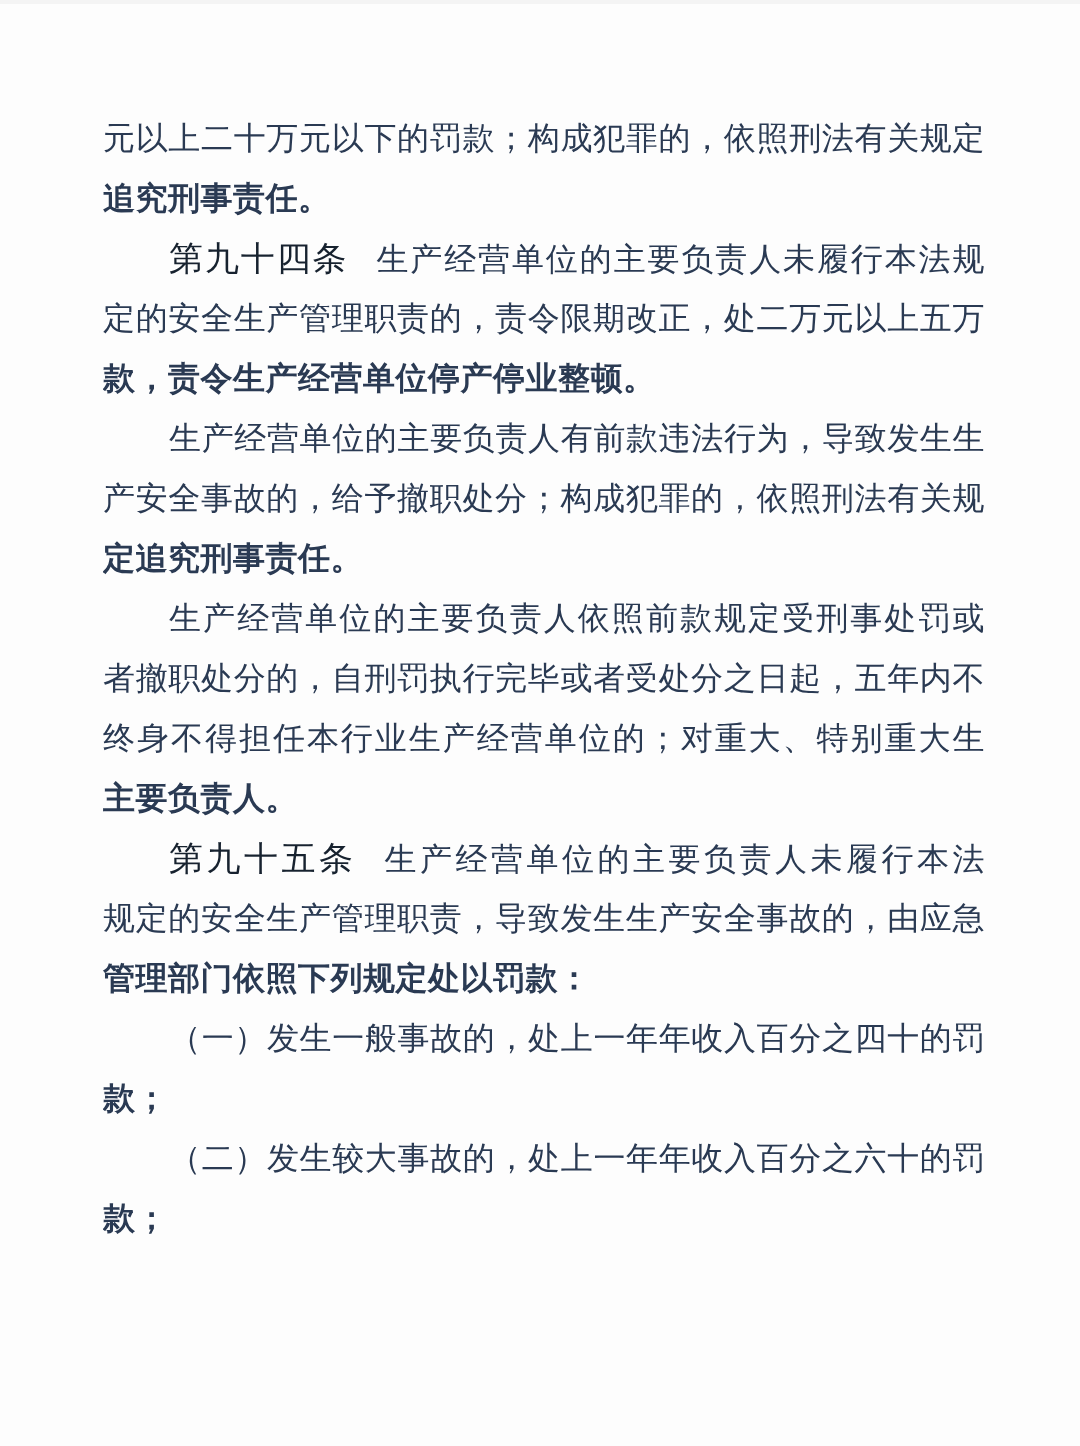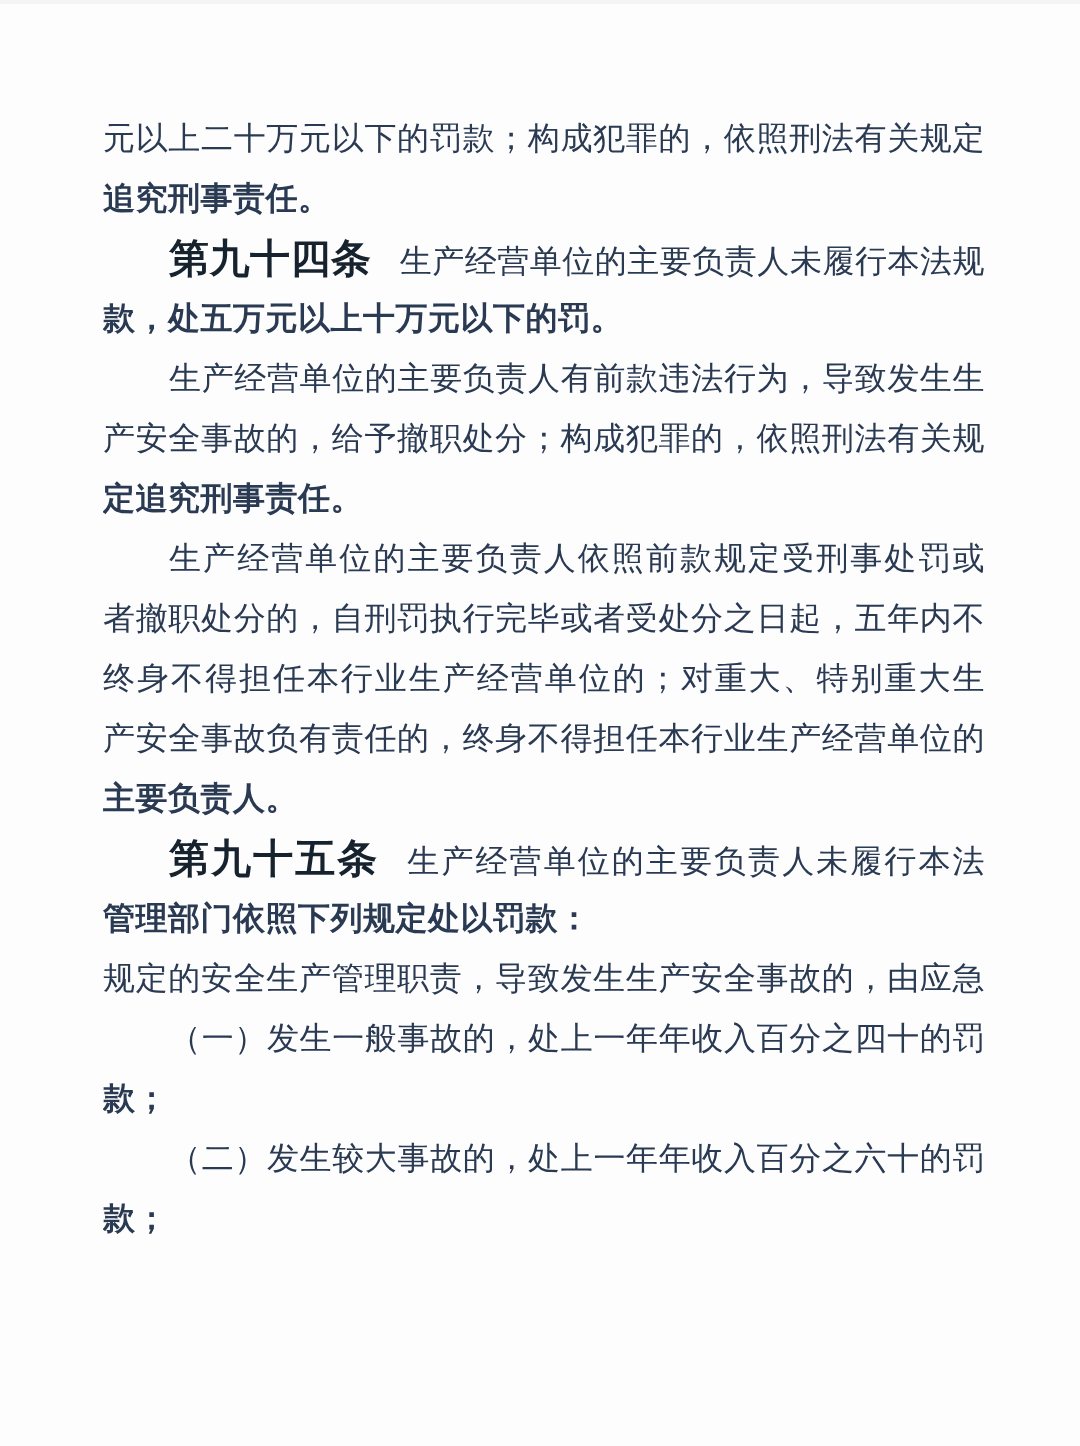--- a/index.html
+++ b/index.html
@@ -34,44 +34,44 @@
   .line.end {
     text-align: left;
     text-align-last: left;
     font-weight: bold;
   }
   .line.indent {
     text-indent: 66px;
   }
   .lead {
     font-family: "Liberation Sans", "DejaVu Sans", sans-serif;
-    font-weight: 700;
-    font-size: 40px;
+    font-weight: 400;
+    font-size: 34px;
     color: var(--heading-color, #17222f);
     padding-right: 28px;
   }
 </style>
 </head>
 <body>
 
 <div class="page" style="--page-bg: #fdfdfd; --body-color: #2a3a53; --heading-color: #17222f;">
   <div class="doc-body">
       <div class="line fill"><span>元以上二十万元以下的罚款；构成犯罪的，依照刑法有关规定</span></div>
       <div class="line end"><span>追究刑事责任。</span></div>
       <div class="line indent fill"><span class="lead">第九十四条</span><span>生产经营单位的主要负责人未履行本法规</span></div>
-      <div class="line end"><span>款，处五万元以上十万元以下的罚。</span></div>
+      <div class="line fill"><span>定的安全生产管理职责的，责令限期改正，处二万元以上五万</span></div>
+      <div class="line end"><span>款，责令生产经营单位停产停业整顿。</span></div>
       <div class="line indent fill"><span>生产经营单位的主要负责人有前款违法行为，导致发生生</span></div>
       <div class="line fill"><span>产安全事故的，给予撤职处分；构成犯罪的，依照刑法有关规</span></div>
       <div class="line end"><span>定追究刑事责任。</span></div>
       <div class="line indent fill"><span>生产经营单位的主要负责人依照前款规定受刑事处罚或</span></div>
       <div class="line fill"><span>者撤职处分的，自刑罚执行完毕或者受处分之日起，五年内不</span></div>
       <div class="line fill"><span>终身不得担任本行业生产经营单位的；对重大、特别重大生</span></div>
-      <div class="line fill"><span>产安全事故负有责任的，终身不得担任本行业生产经营单位的</span></div>
       <div class="line end"><span>主要负责人。</span></div>
       <div class="line indent fill"><span class="lead">第九十五条</span><span>生产经营单位的主要负责人未履行本法</span></div>
+      <div class="line fill"><span>规定的安全生产管理职责，导致发生生产安全事故的，由应急</span></div>
       <div class="line end"><span>管理部门依照下列规定处以罚款：</span></div>
-      <div class="line fill"><span>规定的安全生产管理职责，导致发生生产安全事故的，由应急</span></div>
       <div class="line indent fill"><span>（一）发生一般事故的，处上一年年收入百分之四十的罚</span></div>
       <div class="line end"><span>款；</span></div>
       <div class="line indent fill"><span>（二）发生较大事故的，处上一年年收入百分之六十的罚</span></div>
       <div class="line end"><span>款；</span></div>
     </div>
 </div>
 
 </body></html>

